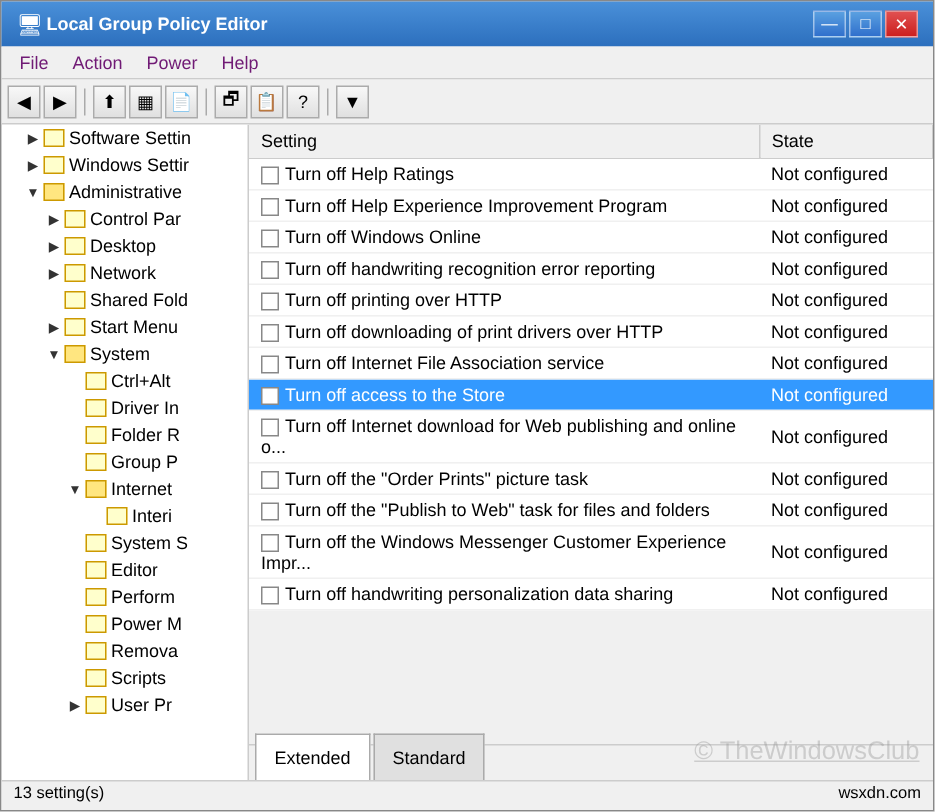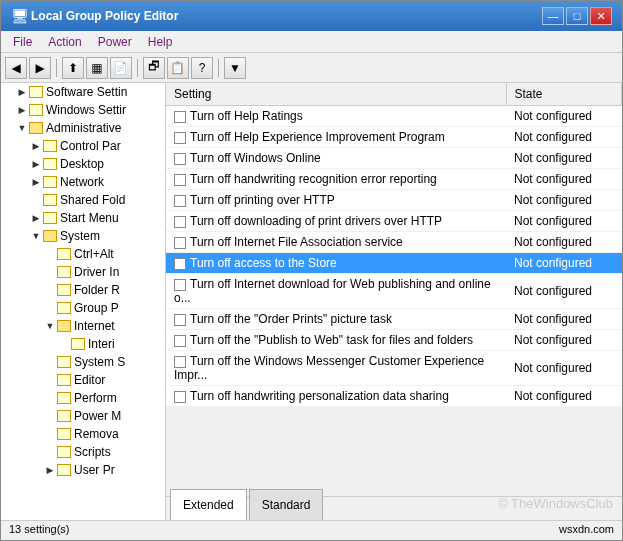--- a/index.html
+++ b/index.html
@@ -272,22 +272,23 @@
     
     ::-webkit-scrollbar { width: 14px; height: 14px; }
     ::-webkit-scrollbar-track { background: #f0f0f0; }
     ::-webkit-scrollbar-thumb { background: #bbb; border: 1px solid #999; }
 
     .watermark {
       position: absolute;
       bottom: 30px;
       right: 10px;
       color: rgba(150,150,150,0.4);
-      font-size: 13px;
+      font-size: 17px;
       pointer-events: none;
+      text-decoration: underline;
     }
   </style>
 </head>
 <body>
 
 <div class="window">
 
   <div class="title-bar">
     <div class="title-bar-left">
       <span style="font-size:14px;">🖥</span>

